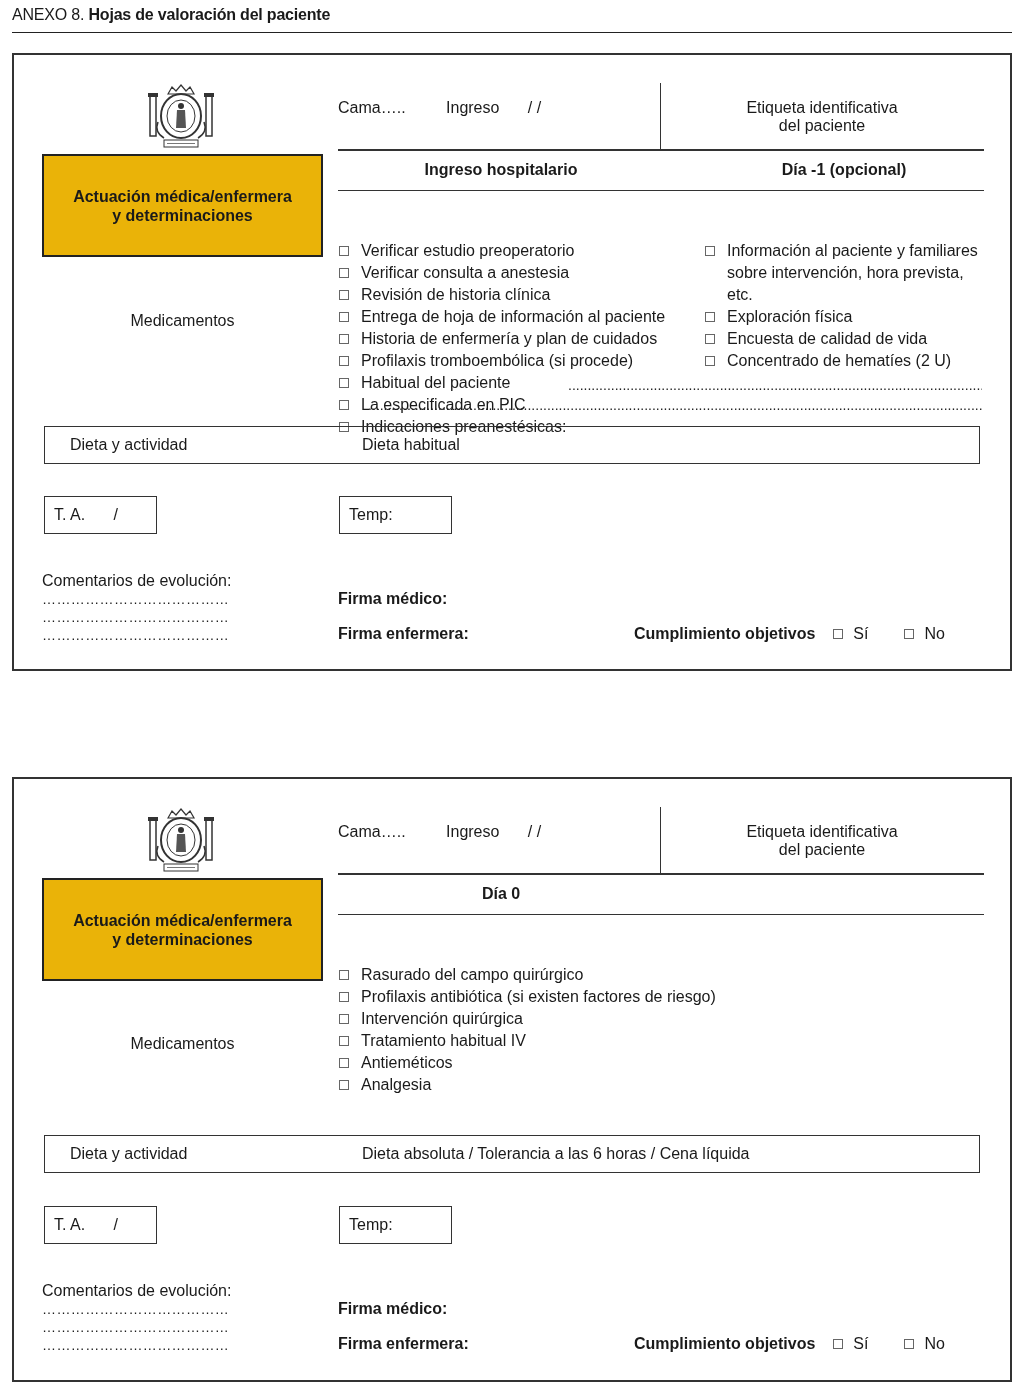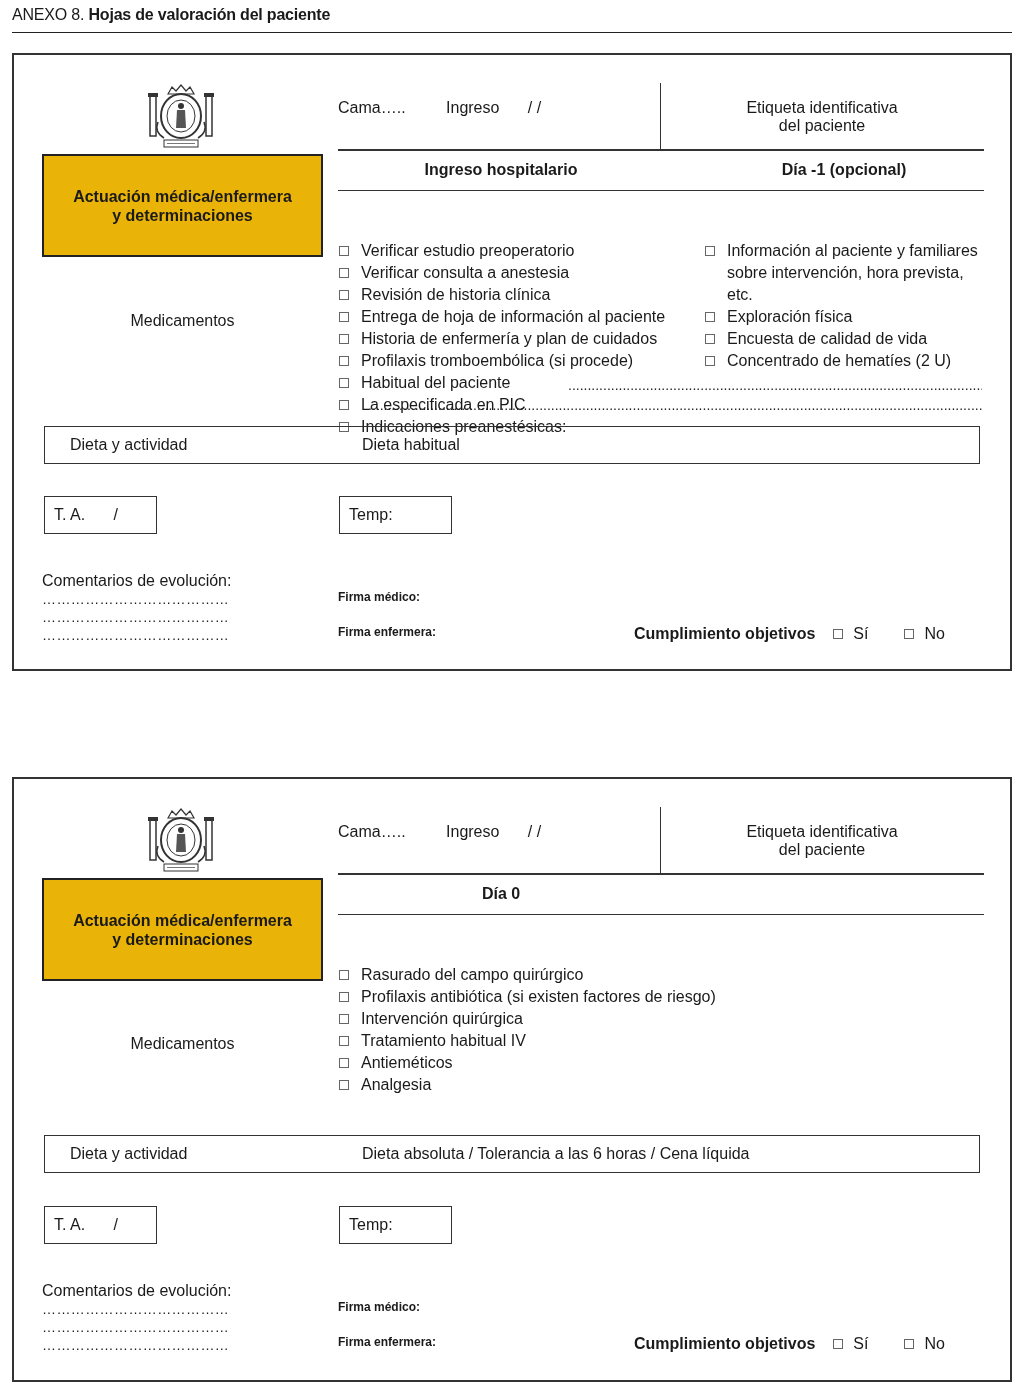--- a/index.html
+++ b/index.html
@@ -32,21 +32,21 @@
 
   .dieta-box { position: absolute; left: 30px; width: 936px; height: 38px; border: 1.5px solid #333; font-size: 16px; }
   .dieta-box .lbl { position: absolute; left: 25px; top: 9px; }
   .dieta-box .val { position: absolute; left: 296px; top: 9px; margin-left: 21px; }
   .small-box { position: absolute; height: 38px; border: 1.5px solid #333; font-size: 16px; padding: 9px 0 0 9px; }
   .ta-box { left: 30px; width: 113px; }
   .temp-box { left: 325px; width: 113px; }
 
   .coment { position: absolute; left: 28px; font-size: 16px; line-height: 18px; }
   .coment .dotrow { font-size: 14px; letter-spacing: 0.4px; line-height: 18px; }
-  .firma { position: absolute; left: 324px; font-weight: bold; font-size: 12px; }
+  .firma { position: absolute; left: 324px; font-weight: bold; font-size: 16px; }
   .cumpl { position: absolute; left: 620px; font-size: 16px; display: flex; align-items: center; }
   .cumpl b { margin-right: 18px; }
   .cumpl .cb { margin-top: 0; margin-right: 10px; }
   .cumpl .opt { display: flex; align-items: center; margin-right: 36px; }
 </style>
 </head>
 <body>
 
 <div class="header">
   <span>ANEXO 8.</span>

